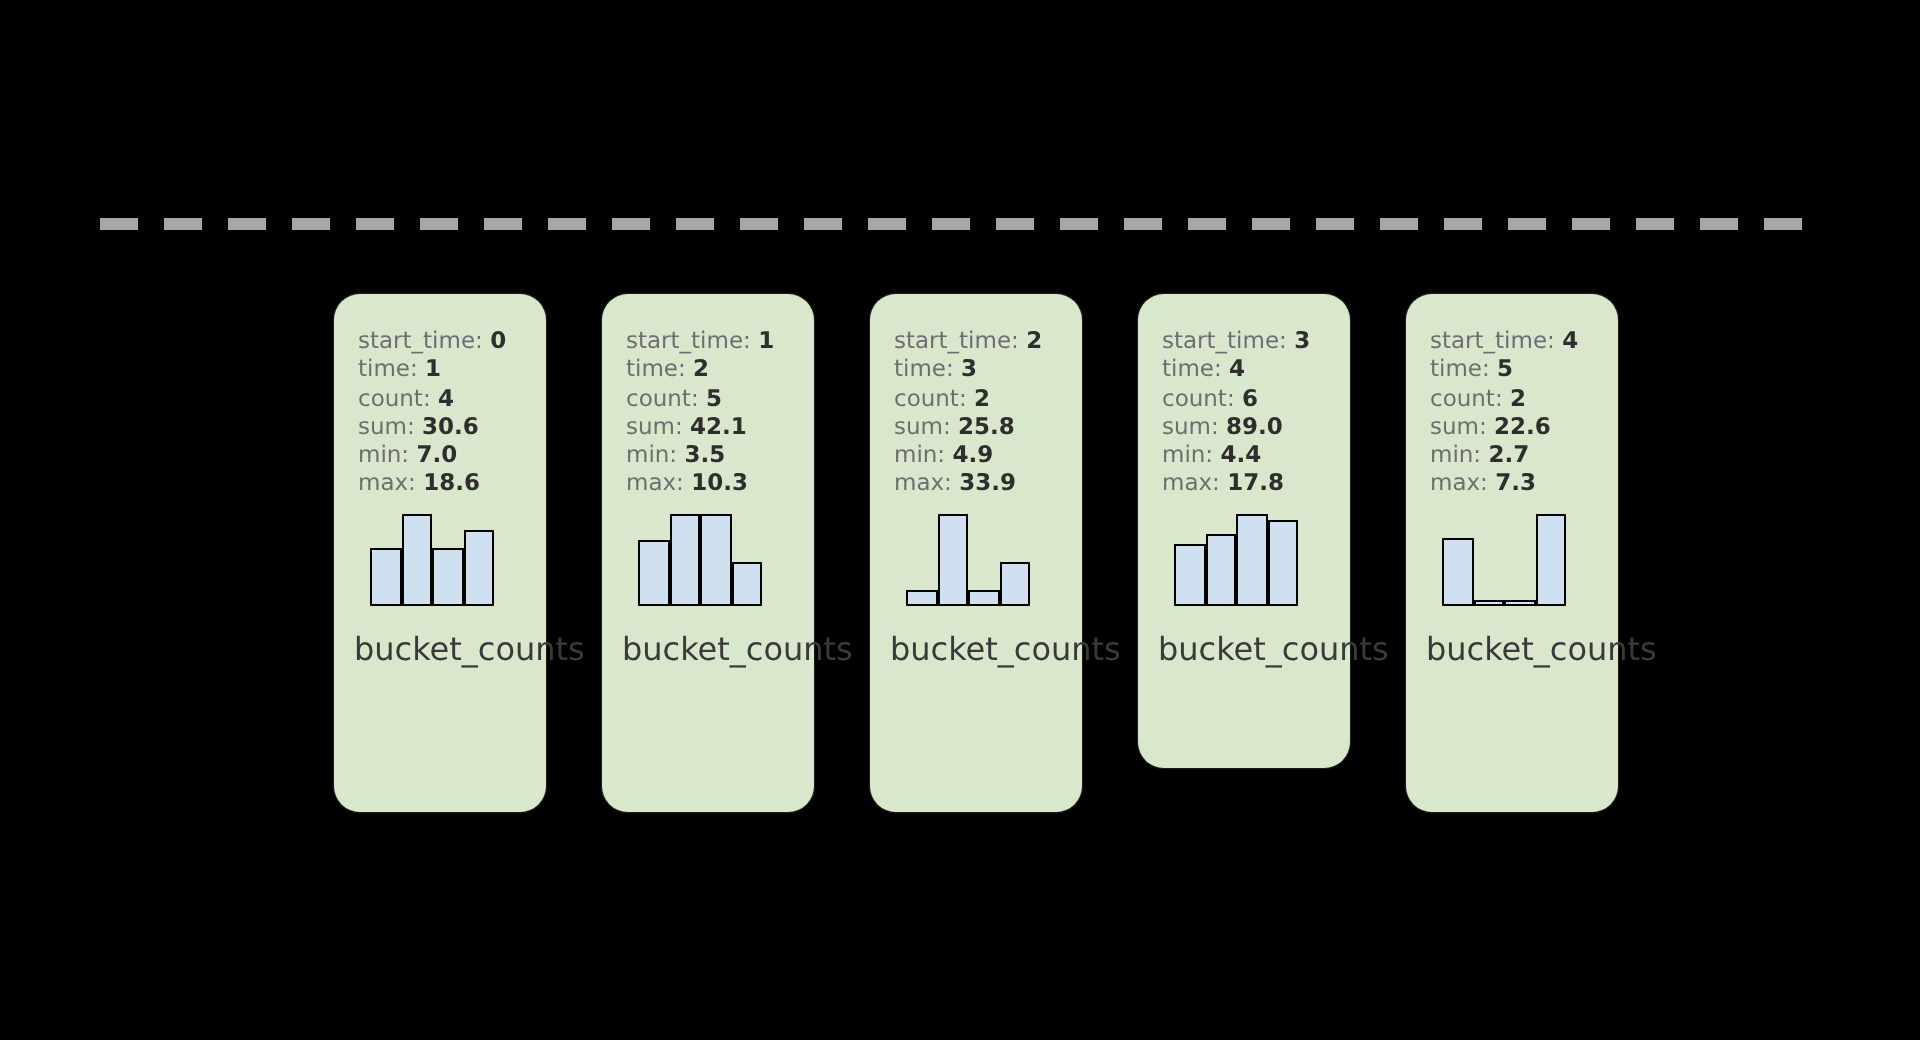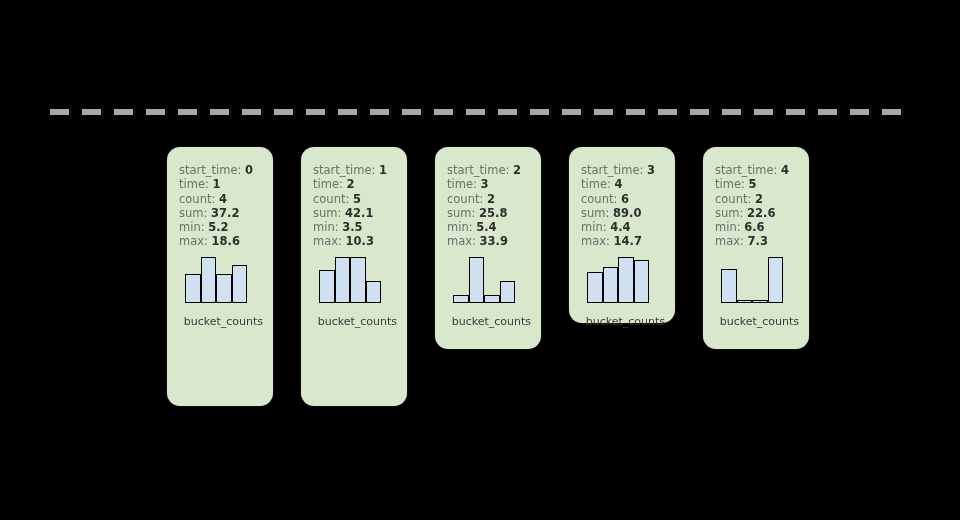--- a/index.html
+++ b/index.html
@@ -56,22 +56,22 @@
     width: 106px;
     background: #d9e8cd;
     border-radius: 13px;
     box-sizing: border-box;
     padding: 16px 10px 0 10px;
     display: flex;
     flex-direction: column;
     box-shadow: 0 0 0 0.6px rgba(80,100,70,0.30);
   }
   .card.h-tall   { height: 259px; }
-  .card.h-mid    { height: 176px; }
-  .card.h-short  { height: 202px; }
+  .card.h-mid    { height: 237px; }
+  .card.h-short  { height: 259px; }
 
   
   .attrs {
     display: block;
     margin: 0 0 0 2px;
   }
   .attr {
     font-size: 11.5px;
     line-height: 14.3px;
     color: #6e6e6e;
@@ -97,43 +97,43 @@
   }
   .hist .bar {
     flex: 1 1 0;
     background: #cfe0f1;
     border: 1.2px solid #000000;
     box-sizing: border-box;
     min-height: 2px;
   }
 
   .hist-label {
-    font-size: 11px;
+    font-size: 16px;
     color: #3a3a3a;
     text-align: right;
     margin-top: 12px;
     white-space: nowrap;
   }
 </style>
 </head>
 <body>
 
 <div id="stage">
 
   <div class="timeline-rule"></div>
 
   <div class="card-row">
 
     <div class="card h-tall">
       <div class="attrs">
         <div class="attr"><span class="k">start_time:</span> <span class="v">0</span></div>
         <div class="attr"><span class="k">time:</span> <span class="v">1</span></div>
         <div class="attr"><span class="k">count:</span> <span class="v">4</span></div>
-        <div class="attr"><span class="k">sum:</span> <span class="v">37.2</span></div>
-        <div class="attr"><span class="k">min:</span> <span class="v">5.2</span></div>
+        <div class="attr"><span class="k">sum:</span> <span class="v">30.6</span></div>
+        <div class="attr"><span class="k">min:</span> <span class="v">7.0</span></div>
         <div class="attr"><span class="k">max:</span> <span class="v">18.6</span></div>
       </div>
       <div class="hist">
           <div class="bar" style="height: 28.52px;"></div>
           <div class="bar" style="height: 46px;"></div>
           <div class="bar" style="height: 28.52px;"></div>
           <div class="bar" style="height: 37.72px;"></div>
         </div>
       <div class="hist-label">bucket_counts</div>
     </div>
@@ -155,57 +155,57 @@
         </div>
       <div class="hist-label">bucket_counts</div>
     </div>
 
     <div class="card h-short">
       <div class="attrs">
         <div class="attr"><span class="k">start_time:</span> <span class="v">2</span></div>
         <div class="attr"><span class="k">time:</span> <span class="v">3</span></div>
         <div class="attr"><span class="k">count:</span> <span class="v">2</span></div>
         <div class="attr"><span class="k">sum:</span> <span class="v">25.8</span></div>
-        <div class="attr"><span class="k">min:</span> <span class="v">5.4</span></div>
+        <div class="attr"><span class="k">min:</span> <span class="v">4.9</span></div>
         <div class="attr"><span class="k">max:</span> <span class="v">33.9</span></div>
       </div>
       <div class="hist">
           <div class="bar" style="height: 7.36px;"></div>
           <div class="bar" style="height: 46px;"></div>
           <div class="bar" style="height: 7.36px;"></div>
           <div class="bar" style="height: 21.62px;"></div>
         </div>
       <div class="hist-label">bucket_counts</div>
     </div>
 
     <div class="card h-mid">
       <div class="attrs">
         <div class="attr"><span class="k">start_time:</span> <span class="v">3</span></div>
         <div class="attr"><span class="k">time:</span> <span class="v">4</span></div>
         <div class="attr"><span class="k">count:</span> <span class="v">6</span></div>
         <div class="attr"><span class="k">sum:</span> <span class="v">89.0</span></div>
         <div class="attr"><span class="k">min:</span> <span class="v">4.4</span></div>
-        <div class="attr"><span class="k">max:</span> <span class="v">14.7</span></div>
+        <div class="attr"><span class="k">max:</span> <span class="v">17.8</span></div>
       </div>
       <div class="hist">
           <div class="bar" style="height: 31.28px;"></div>
           <div class="bar" style="height: 35.88px;"></div>
           <div class="bar" style="height: 46px;"></div>
           <div class="bar" style="height: 42.32px;"></div>
         </div>
       <div class="hist-label">bucket_counts</div>
     </div>
 
     <div class="card h-short">
       <div class="attrs">
         <div class="attr"><span class="k">start_time:</span> <span class="v">4</span></div>
         <div class="attr"><span class="k">time:</span> <span class="v">5</span></div>
         <div class="attr"><span class="k">count:</span> <span class="v">2</span></div>
         <div class="attr"><span class="k">sum:</span> <span class="v">22.6</span></div>
-        <div class="attr"><span class="k">min:</span> <span class="v">6.6</span></div>
+        <div class="attr"><span class="k">min:</span> <span class="v">2.7</span></div>
         <div class="attr"><span class="k">max:</span> <span class="v">7.3</span></div>
       </div>
       <div class="hist">
           <div class="bar" style="height: 33.58px;"></div>
           <div class="bar" style="height: 2.76px;"></div>
           <div class="bar" style="height: 2.76px;"></div>
           <div class="bar" style="height: 46px;"></div>
         </div>
       <div class="hist-label">bucket_counts</div>
     </div>

